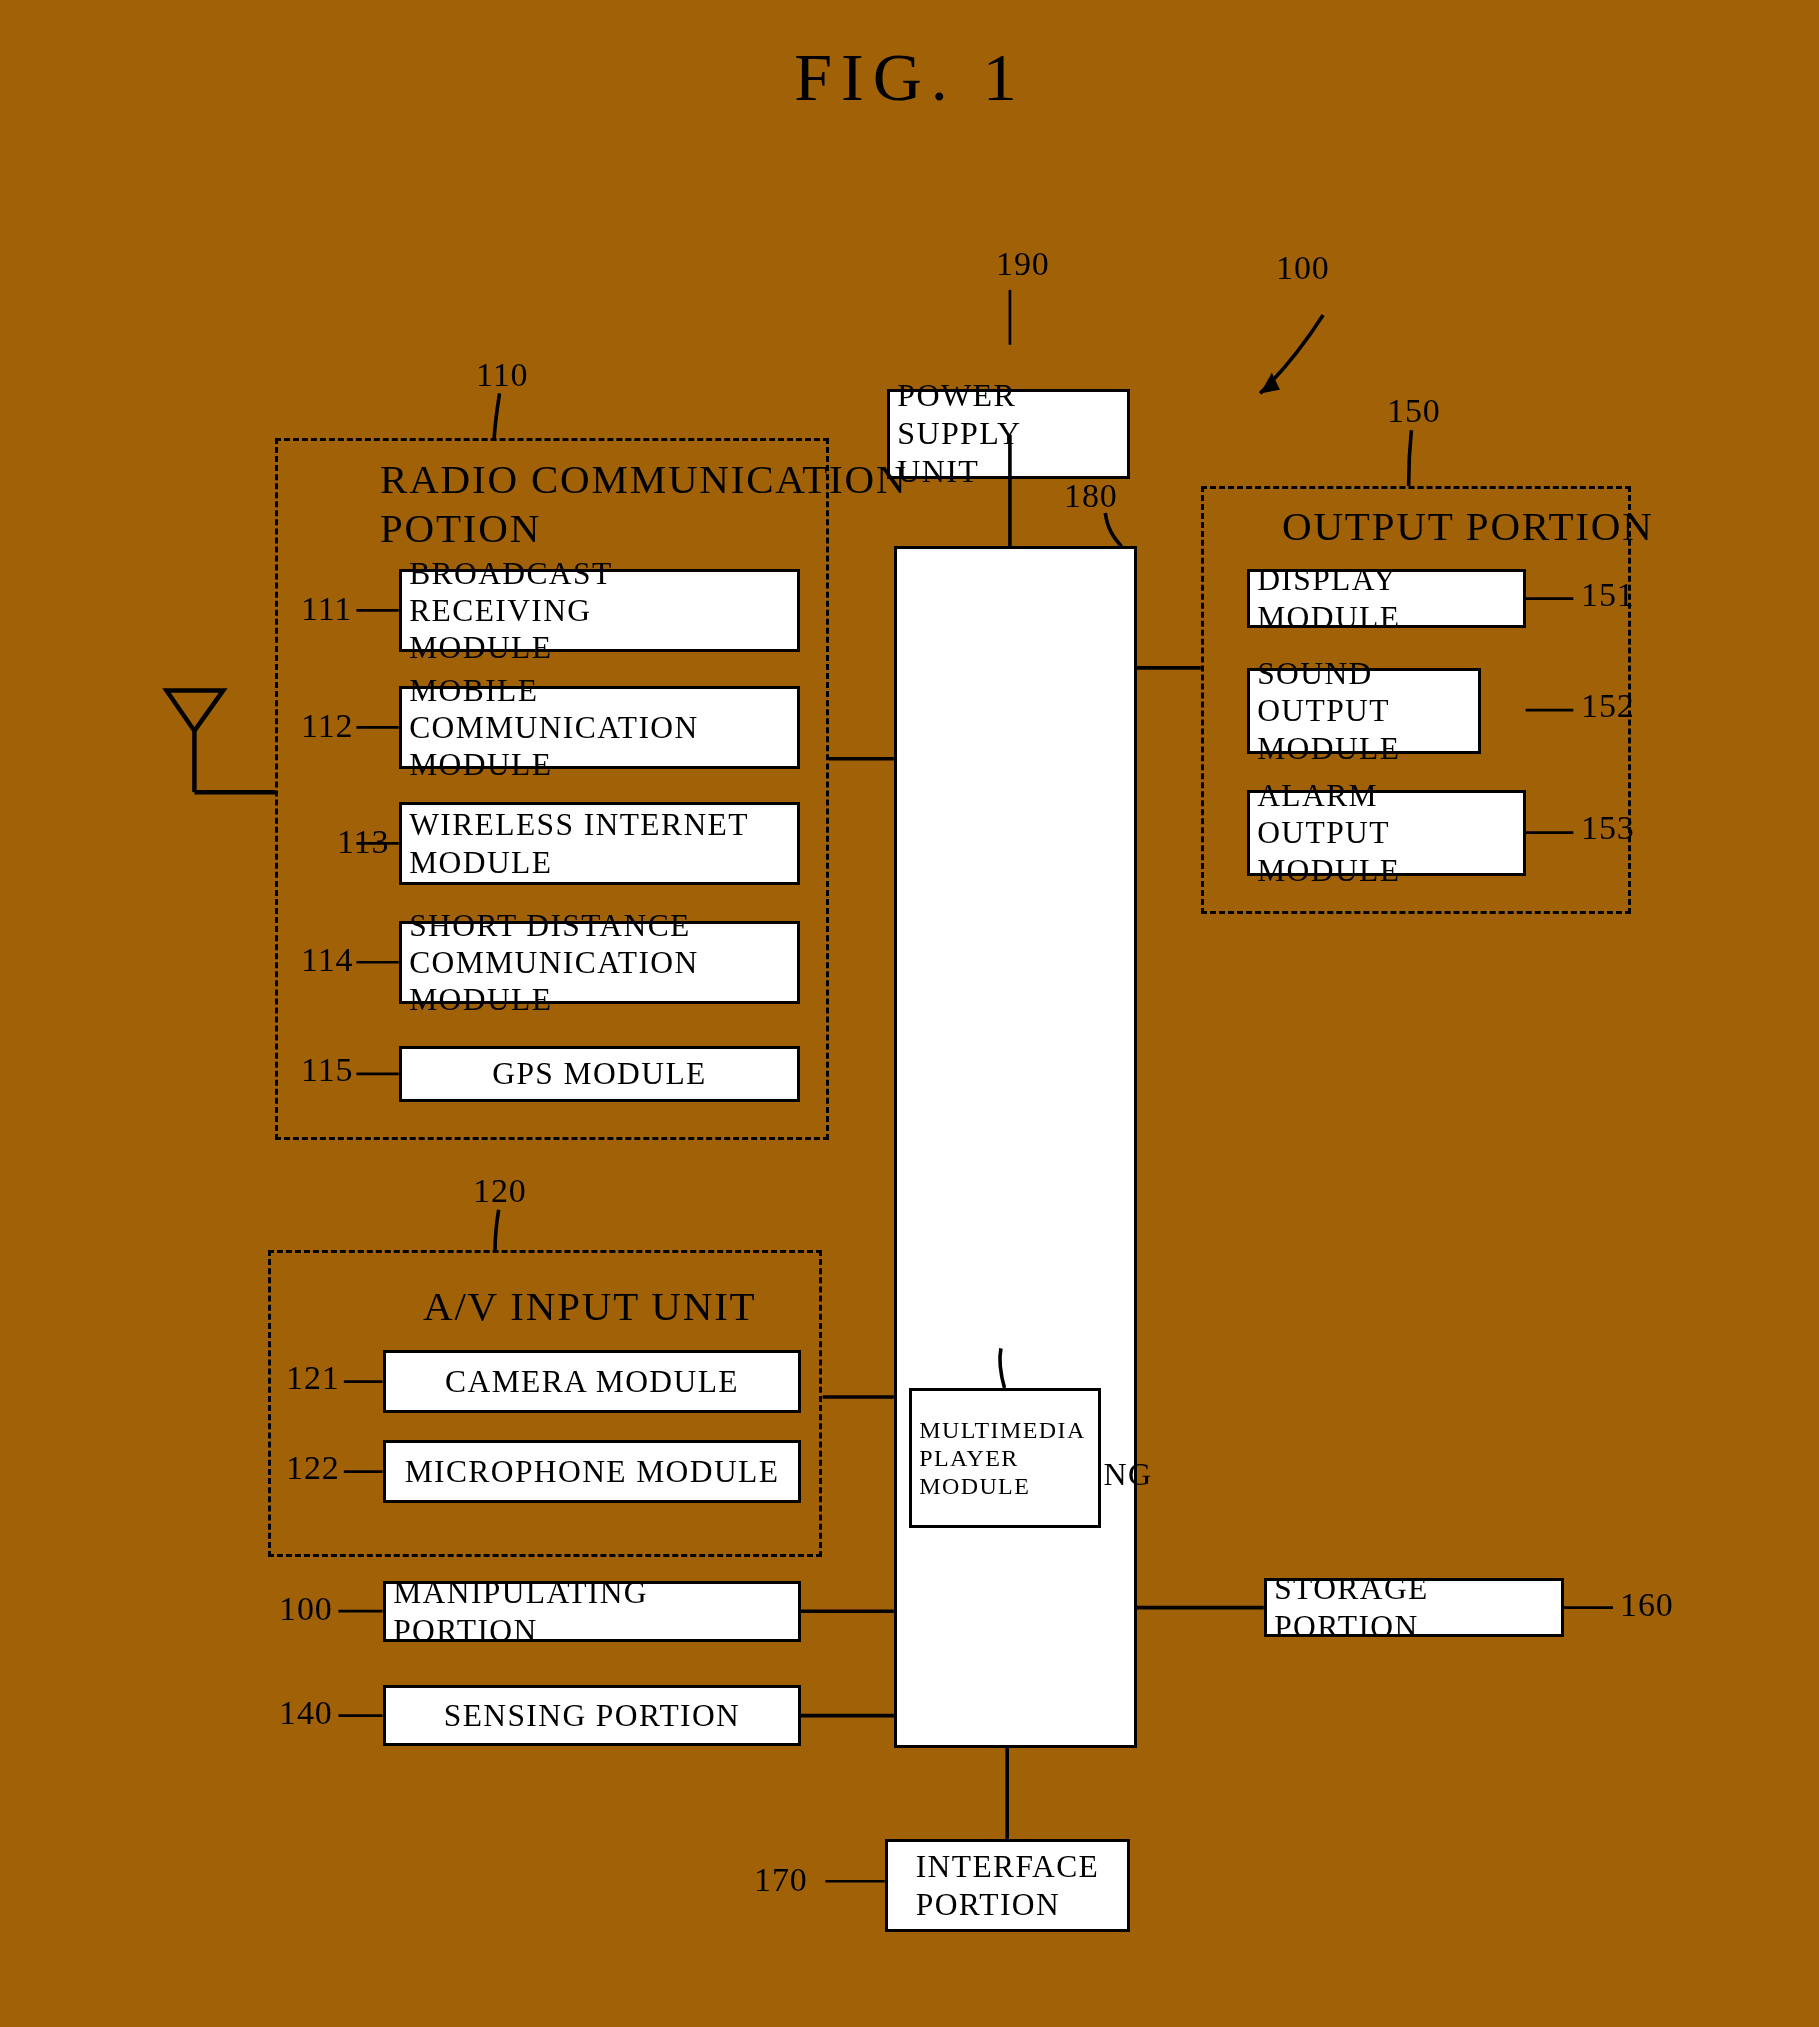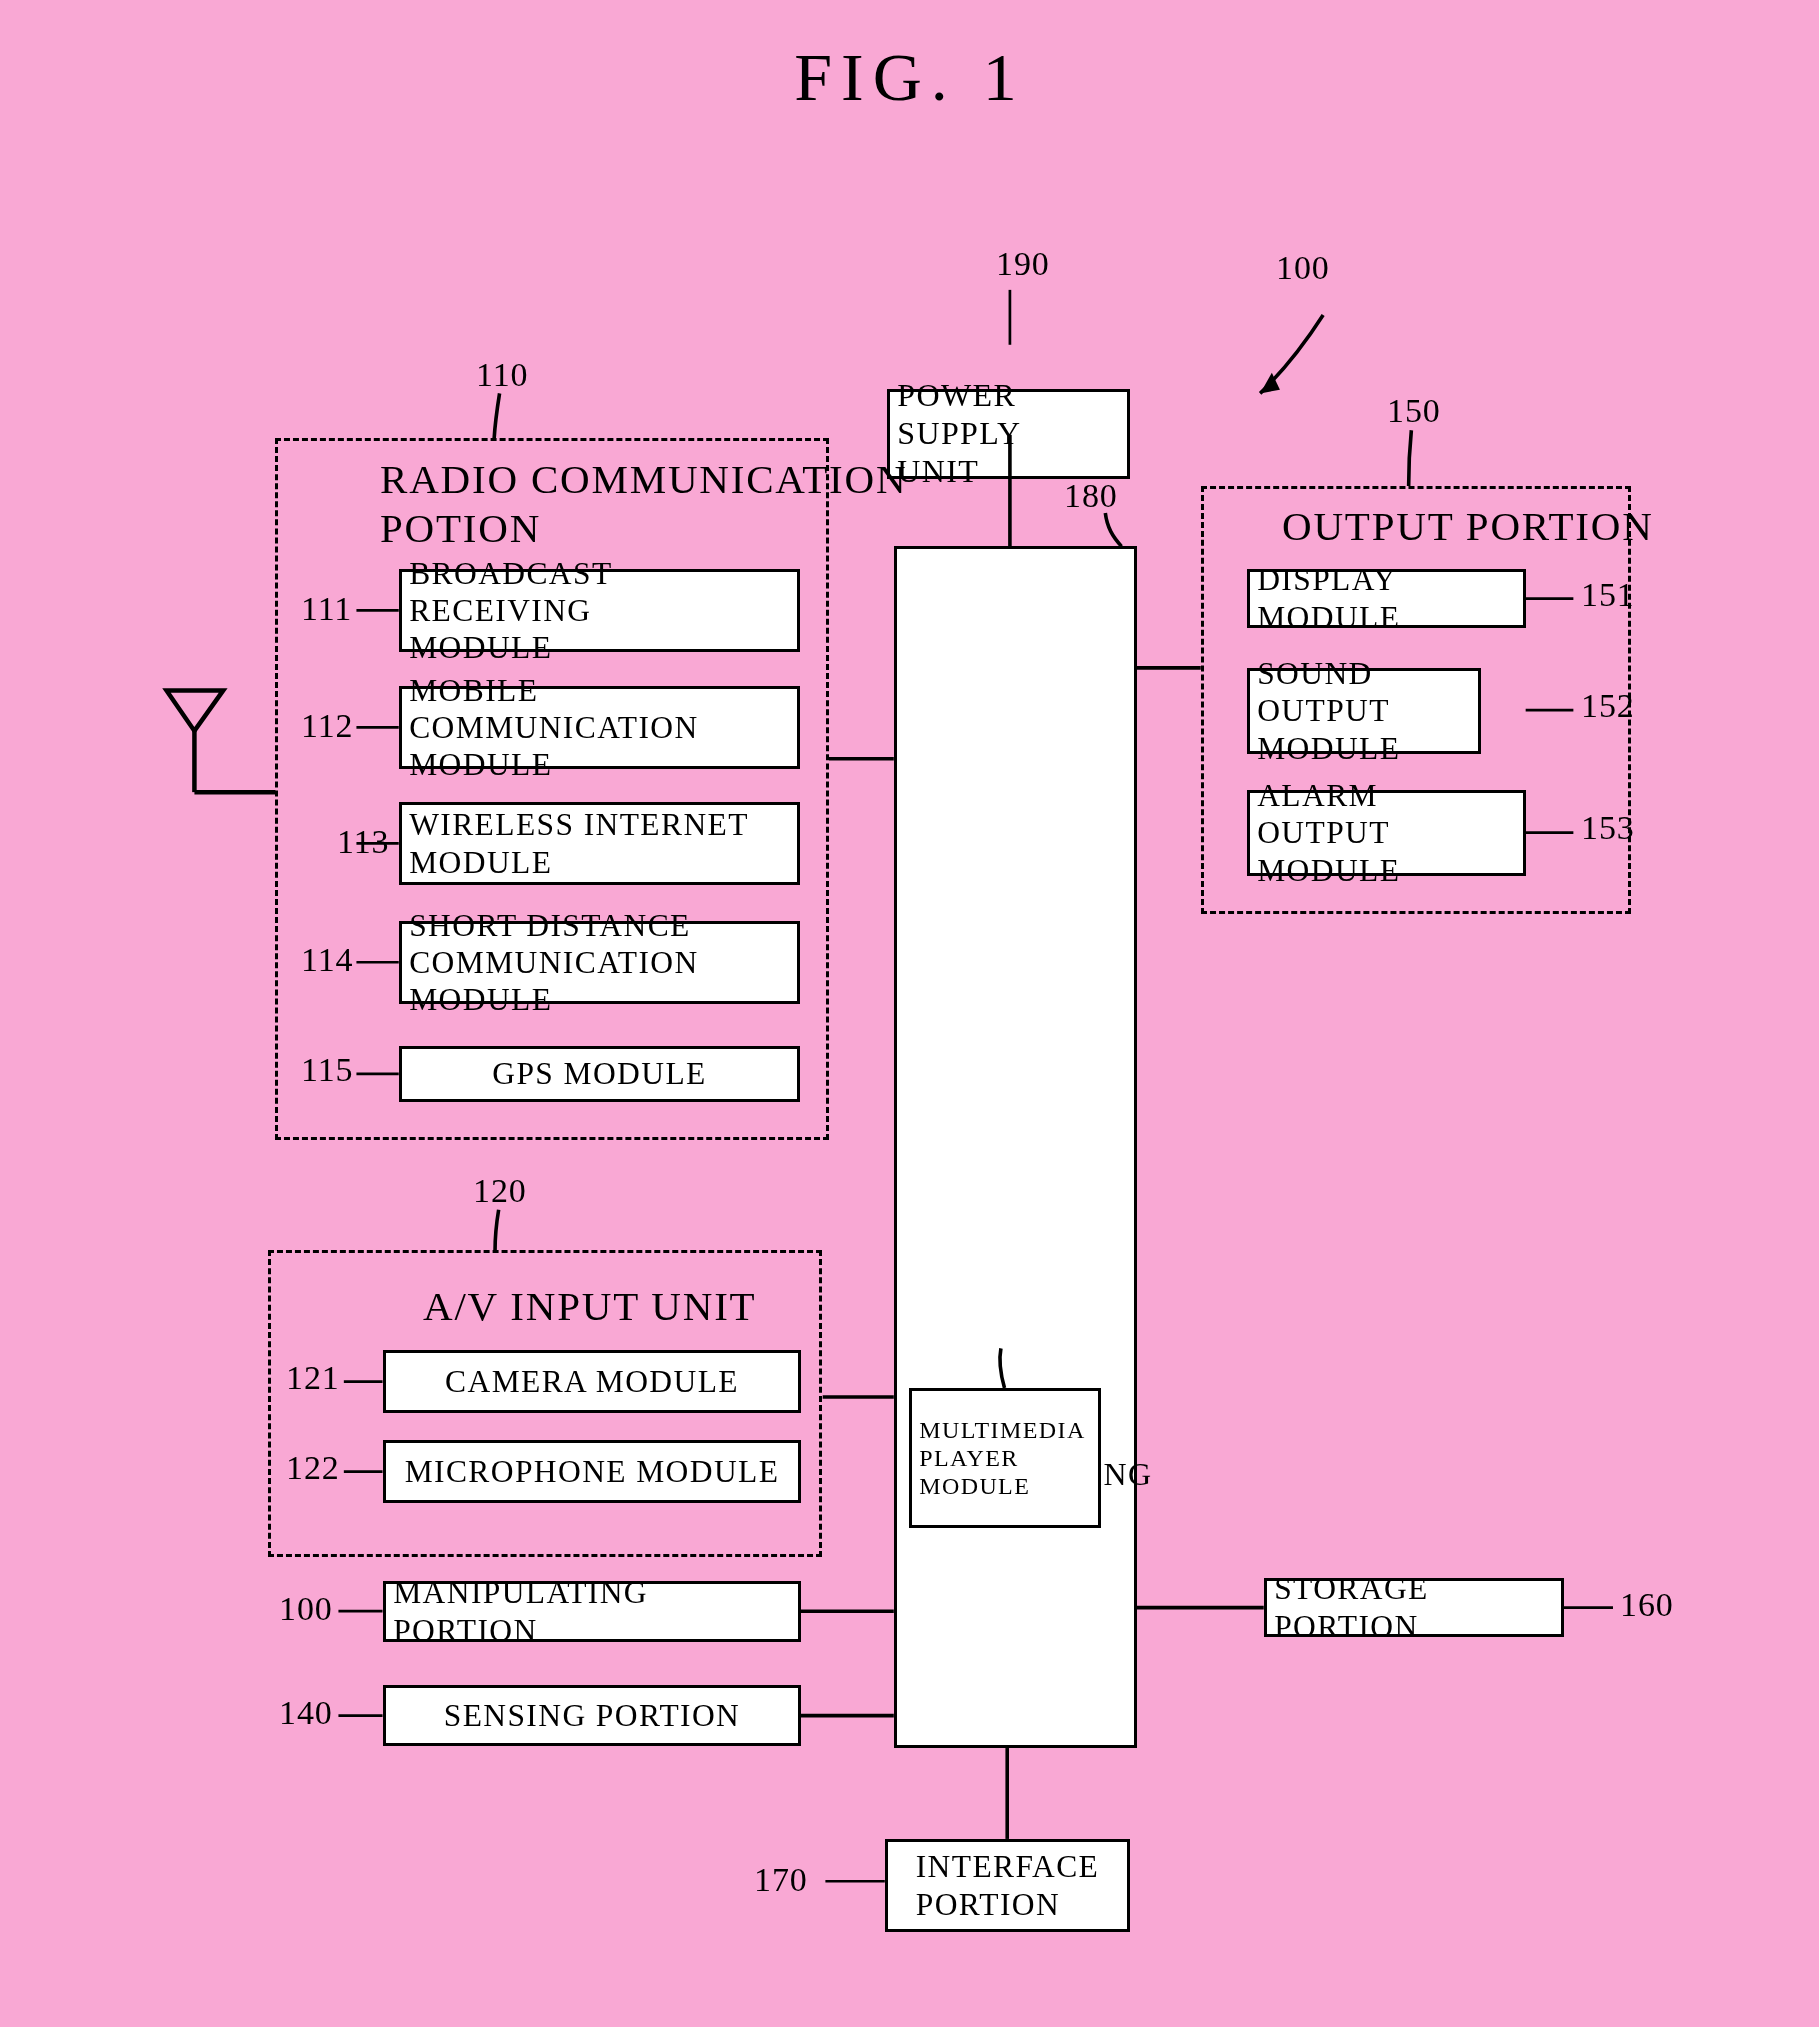--- a/index.html
+++ b/index.html
@@ -4,21 +4,21 @@
 <style>
   html, body {
     margin: 0;
     padding: 0;
     background: #ffffff;
   }
   #page {
     position: relative;
     width: 1820px;
     height: 2028px;
-    background: #f9a8d4;
+    background: #a16207;
     font-family: "Liberation Serif", "DejaVu Serif", serif;
     color: #000000;
     overflow: hidden;
   }
   
   #fig-title {
     position: absolute;
     left: 0;
     top: 38px;
     width: 1820px;

